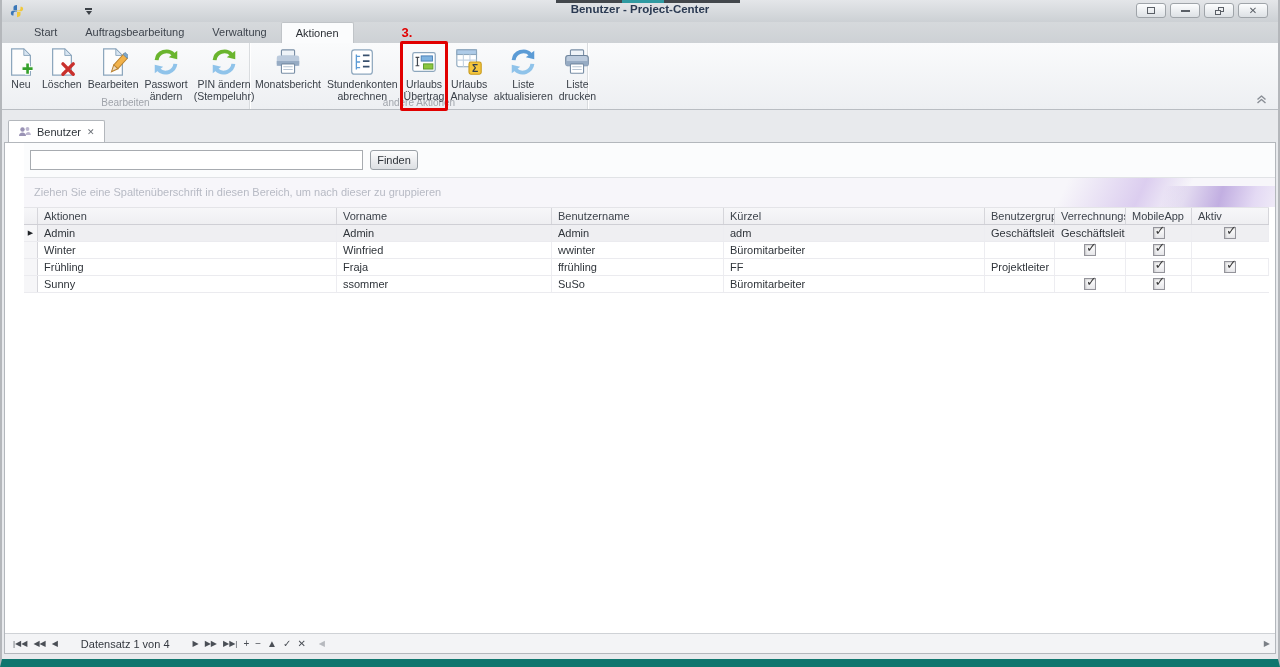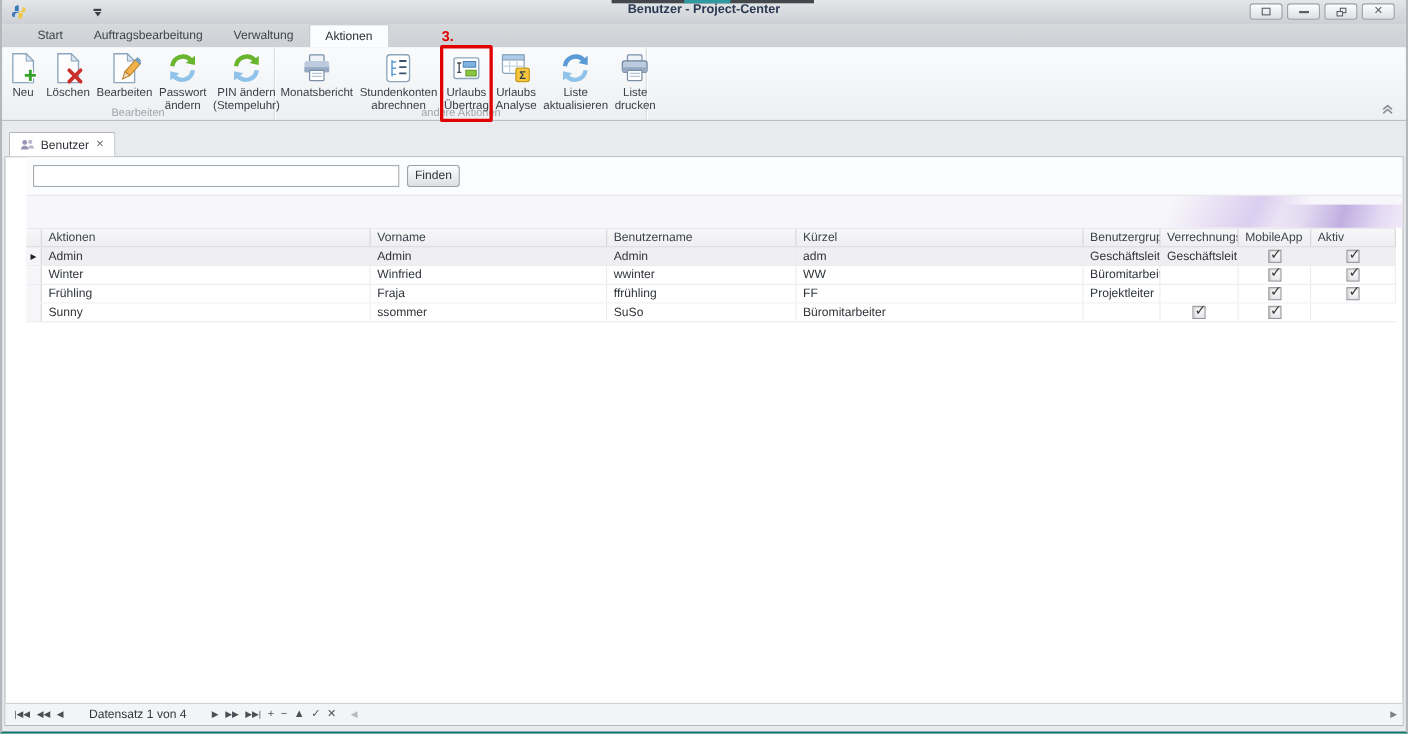--- a/index.html
+++ b/index.html
@@ -102,21 +102,21 @@
   .navg { font-size:8px; color:#4a4f56; padding:0 3px; line-height:18px; }
   .navtext { font-size:11px; color:#33383f; margin:0 20px; }
   .navg.sym { font-size:10px; }
   .scrolltrack { flex:1; position:relative; height:100%; }
   .scroll-left { position:absolute; left:10px; top:5px; font-size:8px; color:#b6b9be; }
   .scroll-right { position:absolute; right:5px; top:5px; font-size:8px; color:#7a7f86; }
 </style>
 </head>
 <body>
 
-<div id="screen" style="border-bottom:2px solid #0f766e;">
+<div id="screen" style="border-bottom:8px solid #0f766e;">
 
   <div class="titlebar">
     <svg class="applogo" viewBox="0 0 16 16">
       <path d="M8 1c-3 0-4 1.2-4 2.6V7h4v.8H3.2C1.6 7.8 1 9.2 1 10.5c0 1.4.6 2.5 2 2.5h1v-2c0-1.4 1.2-2.4 2.6-2.4H8V1z" fill="#3a77b8"></path>
       <path d="M8 15c3 0 4-1.2 4-2.6V9H8v-.8h4.8c1.6 0 2.2-1.4 2.2-2.7 0-1.4-.6-2.5-2-2.5h-1v2c0 1.4-1.2 2.4-2.6 2.4H8V15z" fill="#f0c83c"></path>
     </svg>
     <span class="qat-arrow">
         <i class="bar"></i>
         <i class="tri"></i>
       </span>
@@ -297,20 +297,21 @@
   </div>
 
   <div class="panel">
 
     <div class="searchrow">
       <input type="text" value="" style="">
       <div class="find-btn">Finden</div>
     </div>
 
     <div class="groupbar">
+      <span>Ziehen Sie eine Spaltenüberschrift in diesen Bereich, um nach dieser zu gruppieren</span>
       <span class="swoosh1"></span>
       <span class="swoosh2"></span>
     </div>
 
     <div class="grid">
       <div class="grow ghead">
         <div class="hcell ind"></div>
         <div class="hcell">Aktionen</div>
         <div class="hcell">Vorname</div>
         <div class="hcell">Benutzername</div>
@@ -339,21 +340,20 @@
               <span class="check">✓</span>
             </span>
           </div>
       </div>
 
       <div class="grow drow">
         <div class="icell"></div>
         <div class="dcell">Winter</div>
         <div class="dcell">Winfried</div>
         <div class="dcell">wwinter</div>
-        <div class="dcell">WW</div>
         <div class="dcell">Büromitarbeiter</div>
         <div class="dcell"></div>
         <div class="ccell">
             <span class="checkbox">
               <span class="check">✓</span>
             </span>
           </div>
         <div class="ccell">
             <span class="checkbox">
               <span class="check">✓</span>

